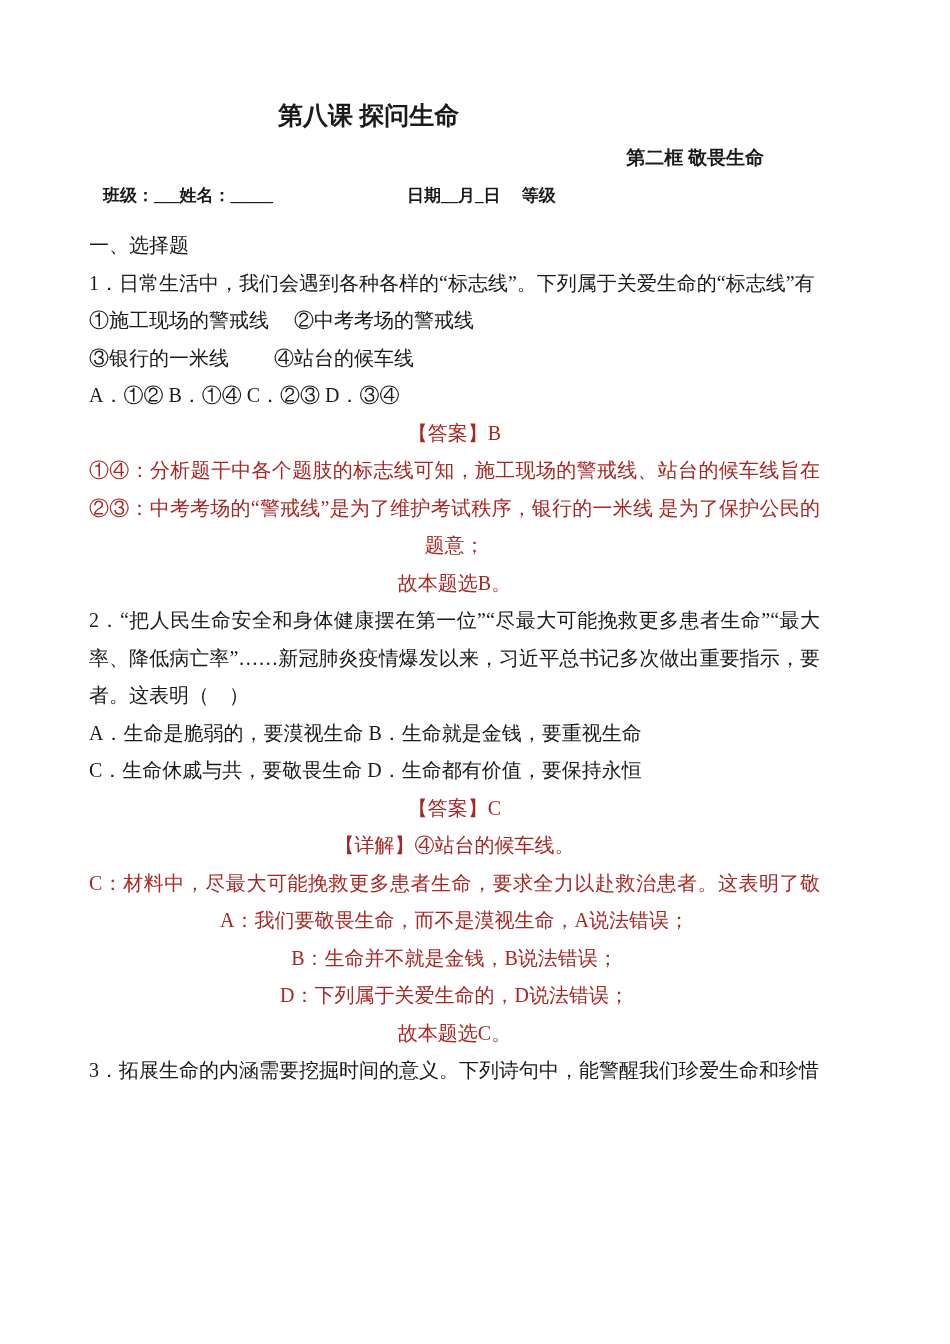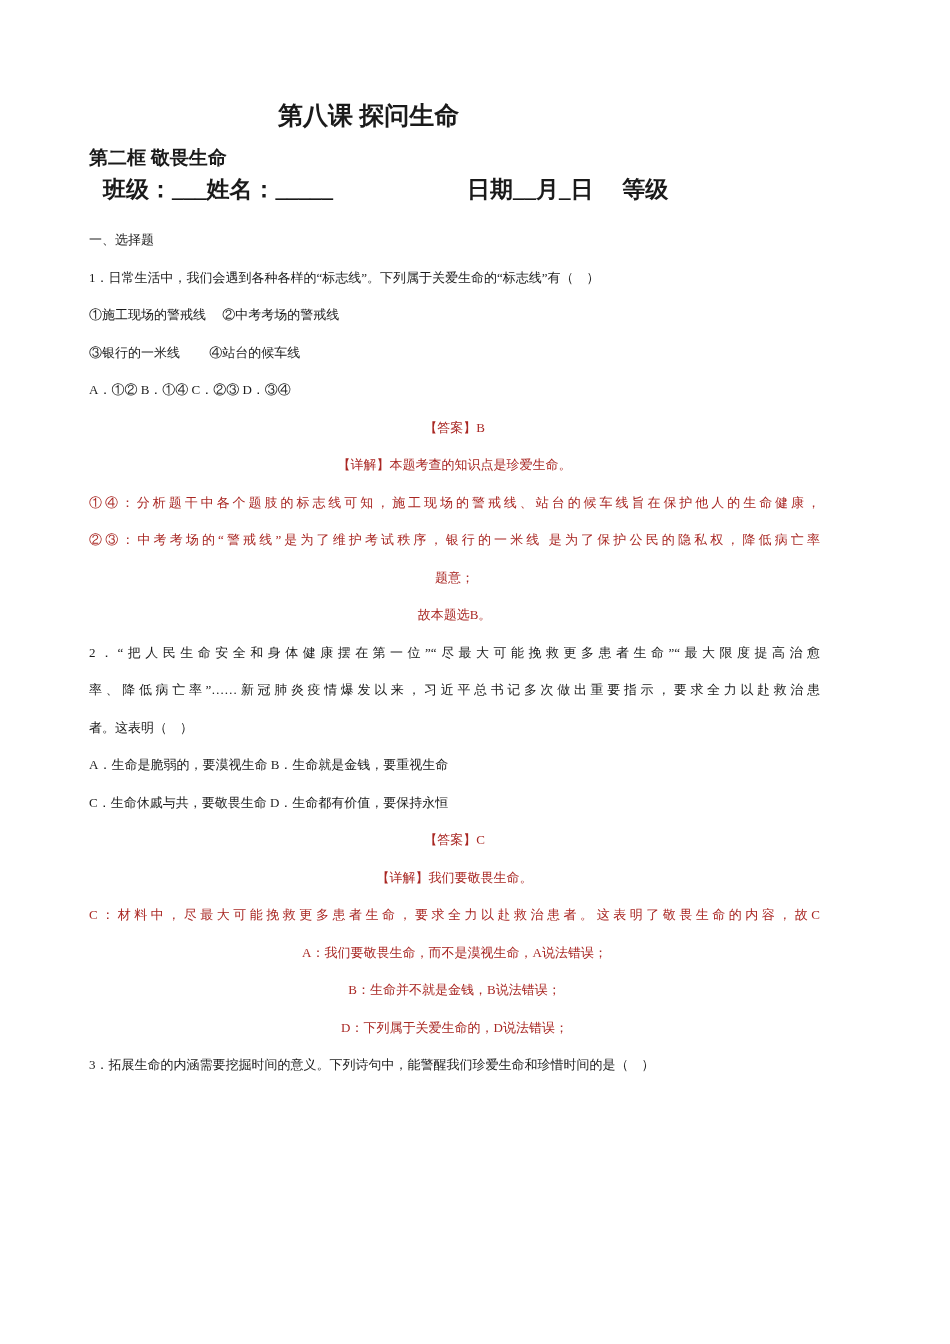--- a/index.html
+++ b/index.html
@@ -20,38 +20,38 @@
   }
   .title{
     margin:0;
     text-align:center;
     font-size:25px;line-height:31px;
     font-weight:bold;
     padding-right:172px; 
   }
   .subtitle{
     margin:14px 0 0 0;
-    text-align:left;
+    text-align:right;
     font-size:19px;line-height:26px;
     font-weight:bold;
     padding-right:56px;
   }
   .hdr{
-    margin-top:7px;
+    margin-top:13px;
     display:flex;
     align-items:baseline;
-    font-size:23px;line-height:24px;
+    font-size:17px;line-height:24px;
     font-weight:bold;
     white-space:pre;
   }
   .hdr .left{margin-left:14px;}
   .hdr .gap{display:inline-block;width:134px;}
   .lines{
     margin-top:19px;
-    font-size:13px;
+    font-size:20px;
   }
   .line{
     height:37.5px;
     line-height:37.5px;
     overflow:hidden;
   }
   .line.red{color:var(--red);text-align:center;}
   .line.j{
     text-align:justify;
     text-align-last:justify;
@@ -68,31 +68,31 @@
     <span class="gap"></span>
     <span class="right">日期__月_日　 等级</span>
   </div>
   <div class="lines" id="body-lines">
       <div class="line">一、选择题</div>
       <div class="line">1．日常生活中，我们会遇到各种各样的“标志线”。下列属于关爱生命的“标志线”有（　）</div>
       <div class="line">①施工现场的警戒线　 ②中考考场的警戒线</div>
       <div class="line">③银行的一米线　　 ④站台的候车线</div>
       <div class="line">A．①② B．①④ C．②③ D．③④</div>
       <div class="line red">【答案】B</div>
-      <div class="line red">【详解】本题考查的知识点是珍爱生命。</div>
       <div class="line red j">①④：分析题干中各个题肢的标志线可知，施工现场的警戒线、站台的候车线旨在保护他人的生命健康，</div>
       <div class="line red j">②③：中考考场的“警戒线”是为了维护考试秩序，银行的一米线 是为了保护公民的隐私权，降低病亡率</div>
       <div class="line red">题意；</div>
       <div class="line red">故本题选B。</div>
       <div class="line j">2．“把人民生命安全和身体健康摆在第一位”“尽最大可能挽救更多患者生命”“最大限度提高治愈</div>
       <div class="line j">率、降低病亡率”……新冠肺炎疫情爆发以来，习近平总书记多次做出重要指示，要求全力以赴救治患</div>
       <div class="line">者。这表明（　）</div>
       <div class="line">A．生命是脆弱的，要漠视生命 B．生命就是金钱，要重视生命</div>
       <div class="line">C．生命休戚与共，要敬畏生命 D．生命都有价值，要保持永恒</div>
       <div class="line red">【答案】C</div>
-      <div class="line red">【详解】我们要敬畏生命。</div>
+      <div class="line red">【详解】④站台的候车线。</div>
       <div class="line red j">C：材料中，尽最大可能挽救更多患者生命，要求全力以赴救治患者。这表明了敬畏生命的内容，故C</div>
       <div class="line red">A：我们要敬畏生命，而不是漠视生命，A说法错误；</div>
       <div class="line red">B：生命并不就是金钱，B说法错误；</div>
       <div class="line red">D：下列属于关爱生命的，D说法错误；</div>
+      <div class="line red">故本题选C。</div>
       <div class="line">3．拓展生命的内涵需要挖掘时间的意义。下列诗句中，能警醒我们珍爱生命和珍惜时间的是（　）</div>
     </div>
 </div>
 
 </body></html>

